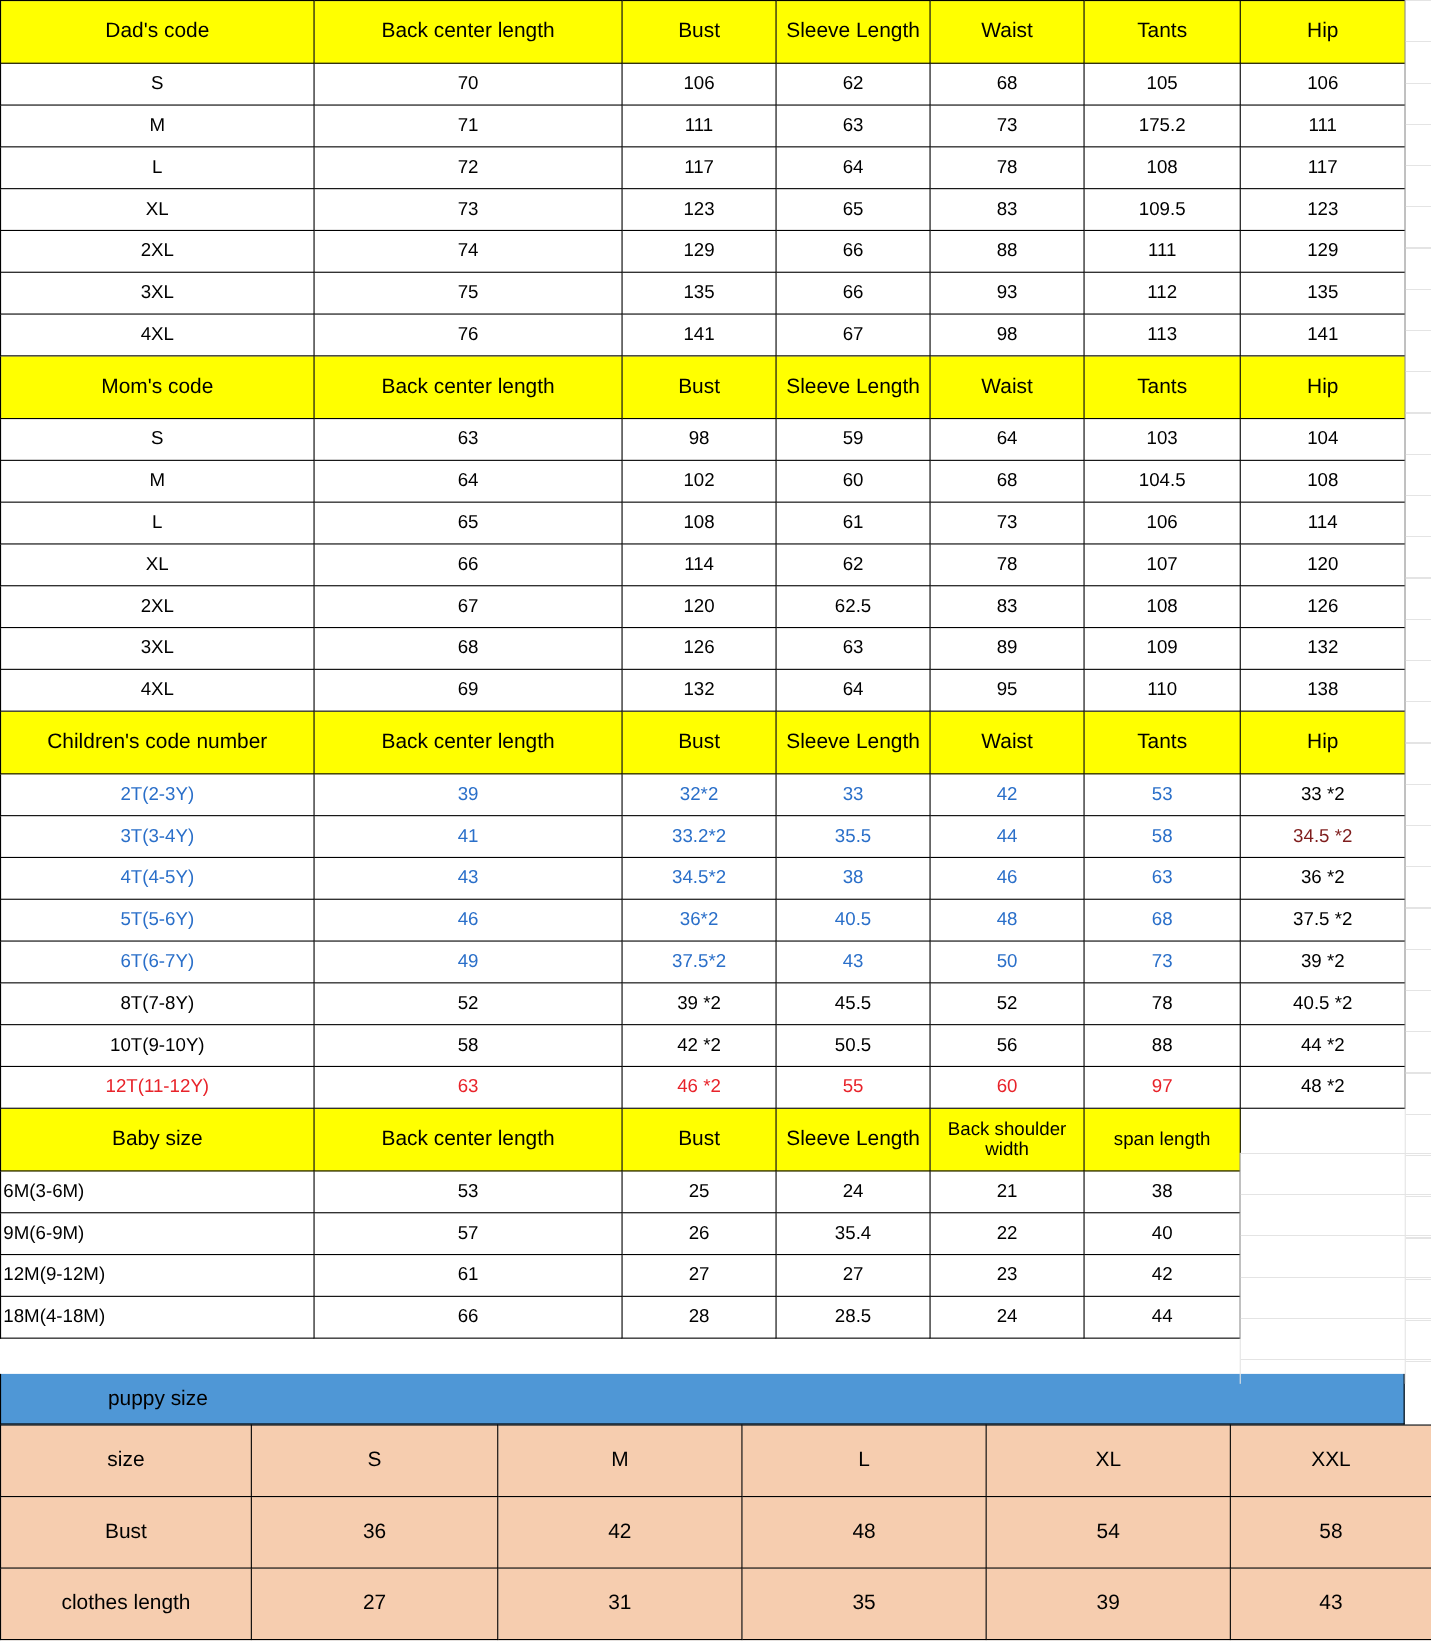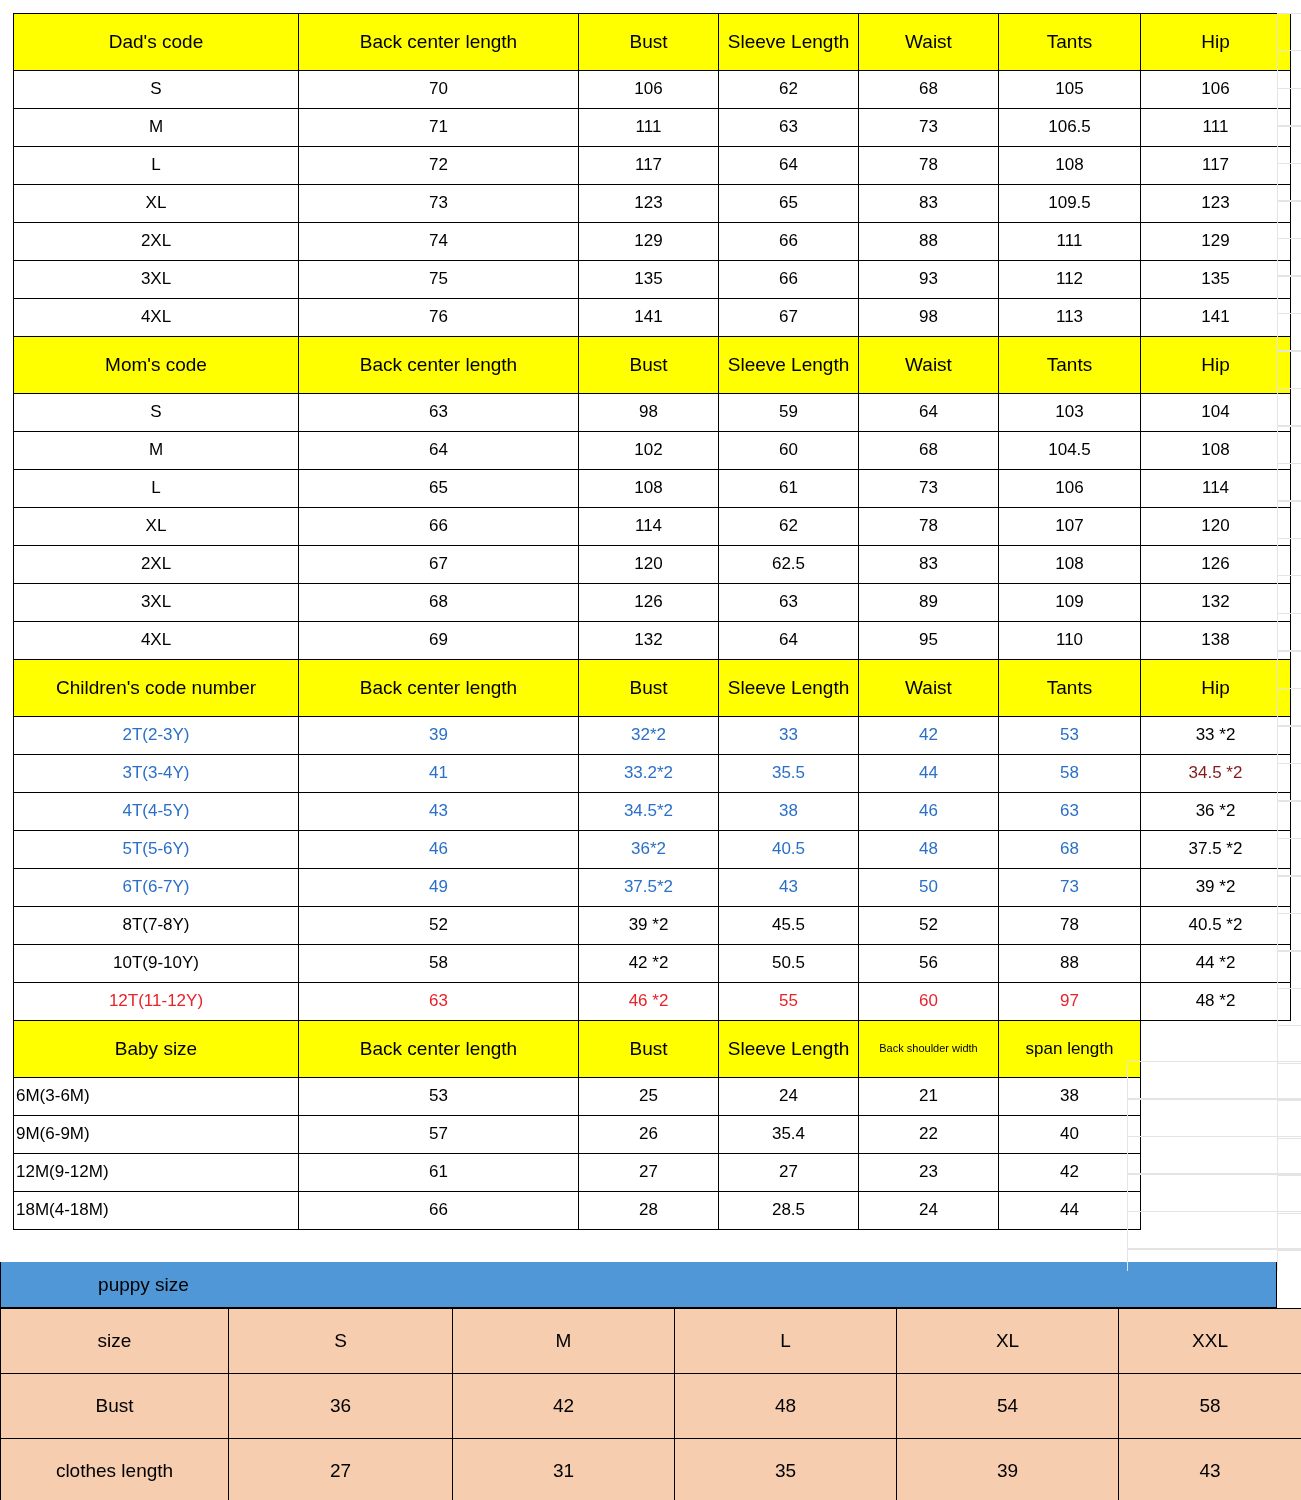--- a/index.html
+++ b/index.html
@@ -17,21 +17,21 @@
     position: relative;
     width: 1301px;
     height: 1500px;
   }
   table {
     border-collapse: collapse;
     table-layout: fixed;
   }
   .main-table {
     width: 1277px;
-    margin: 13px;
+    margin: 0;
   }
   .main-table td {
     border: 1px solid #000000;
     text-align: center;
     vertical-align: middle;
     font-size: 17px;
     color: #000000;
     height: 37px;
     padding: 0 2px;
     background: #ffffff;
@@ -160,21 +160,21 @@
         <td>68</td>
         <td>105</td>
         <td>106</td>
       </tr>
       <tr>
         <td>M</td>
         <td>71</td>
         <td>111</td>
         <td>63</td>
         <td>73</td>
-        <td>106.5</td>
+        <td>175.2</td>
         <td>111</td>
       </tr>
       <tr>
         <td>L</td>
         <td>72</td>
         <td>117</td>
         <td>64</td>
         <td>78</td>
         <td>108</td>
         <td>117</td>
@@ -369,21 +369,21 @@
         <td>60</td>
         <td>97</td>
         <td style="color:#000">48 *2</td>
       </tr>
 
       <tr class="hdr">
         <td>Baby size</td>
         <td>Back center length</td>
         <td>Bust</td>
         <td class="two-line">Sleeve Length</td>
-        <td class="two-line" style="font-size:11px;">Back shoulder width</td>
+        <td class="two-line" style="font-size:17px;">Back shoulder width</td>
         <td style="font-size:17px;">span length</td>
         <td class="no-cell"></td>
       </tr>
       <tr>
         <td class="left-label">6M(3-6M)</td>
         <td>53</td>
         <td>25</td>
         <td>24</td>
         <td>21</td>
         <td>38</td>

